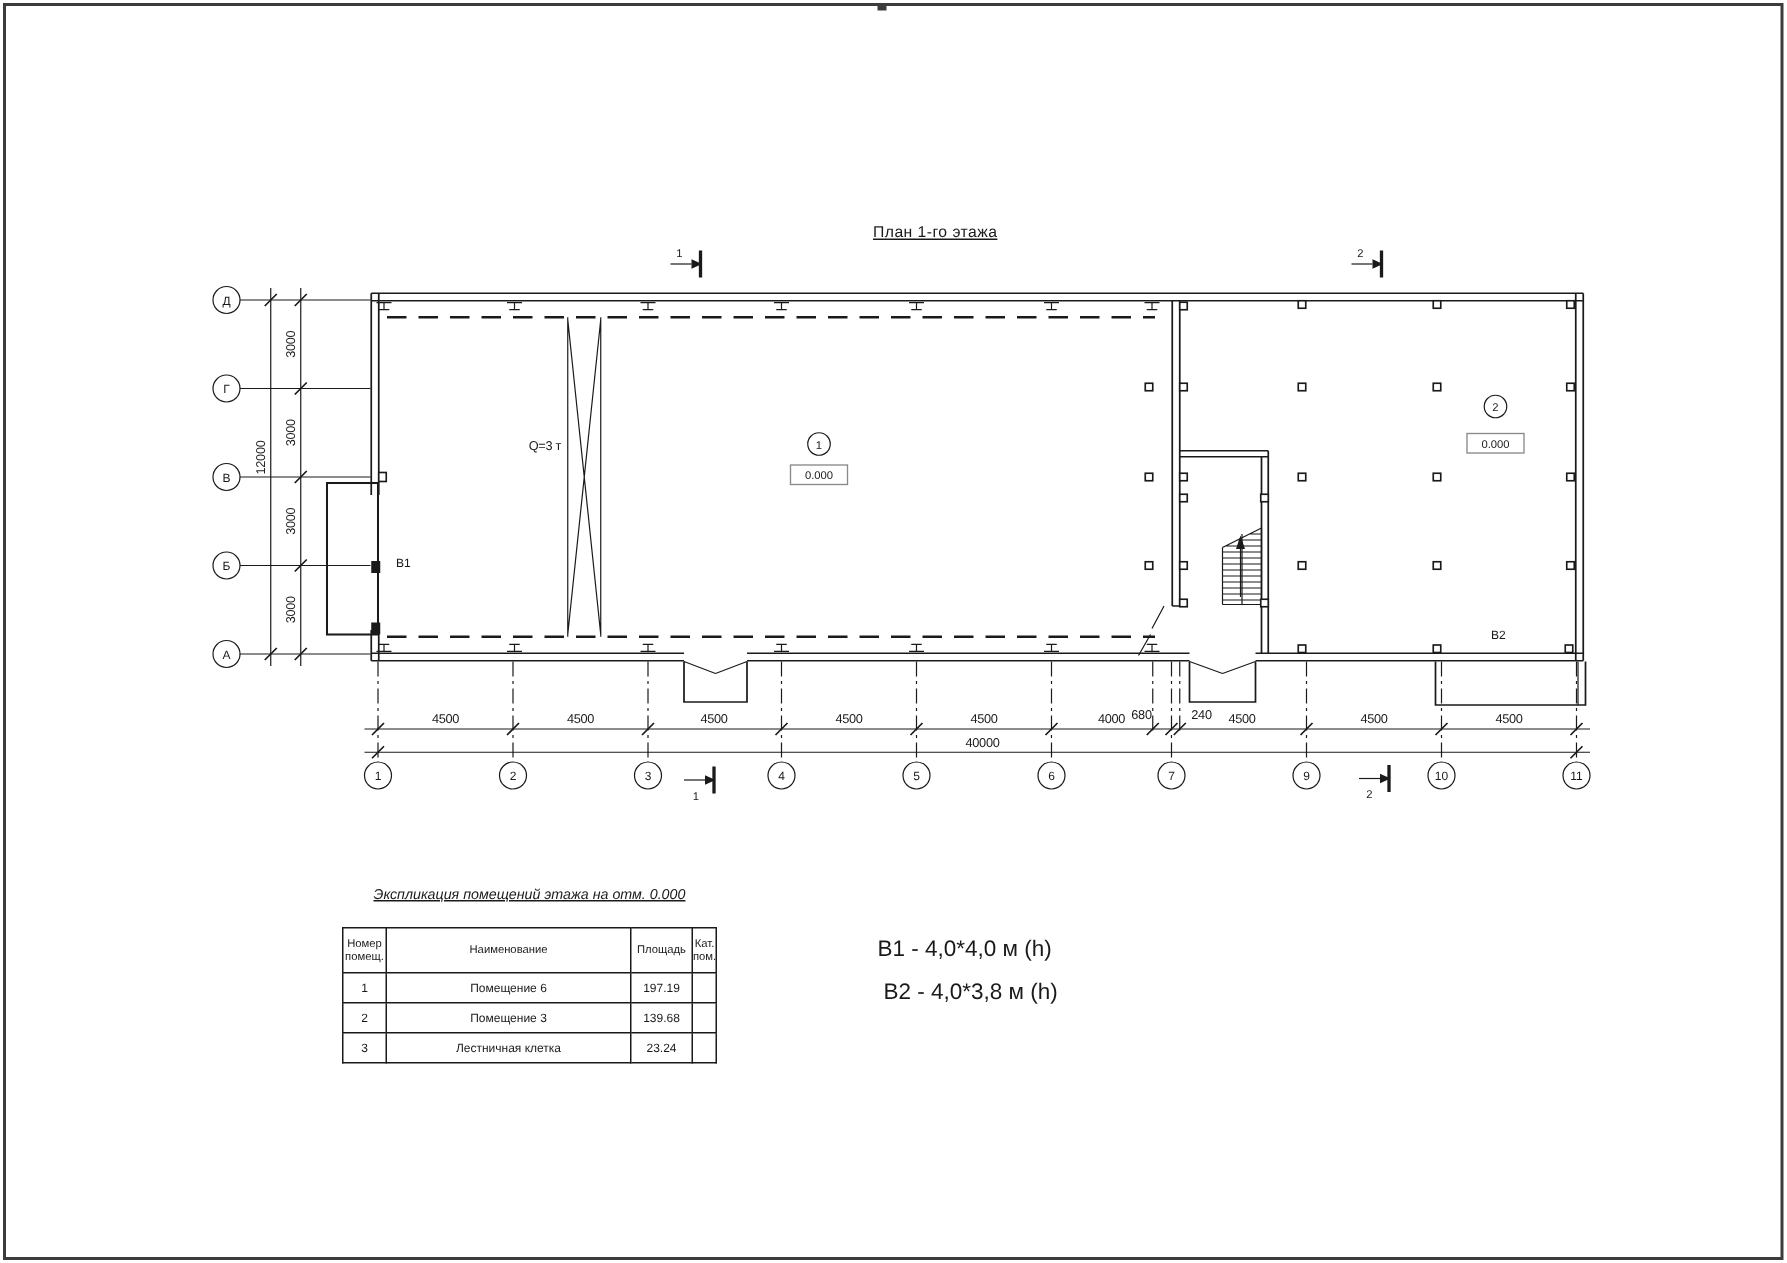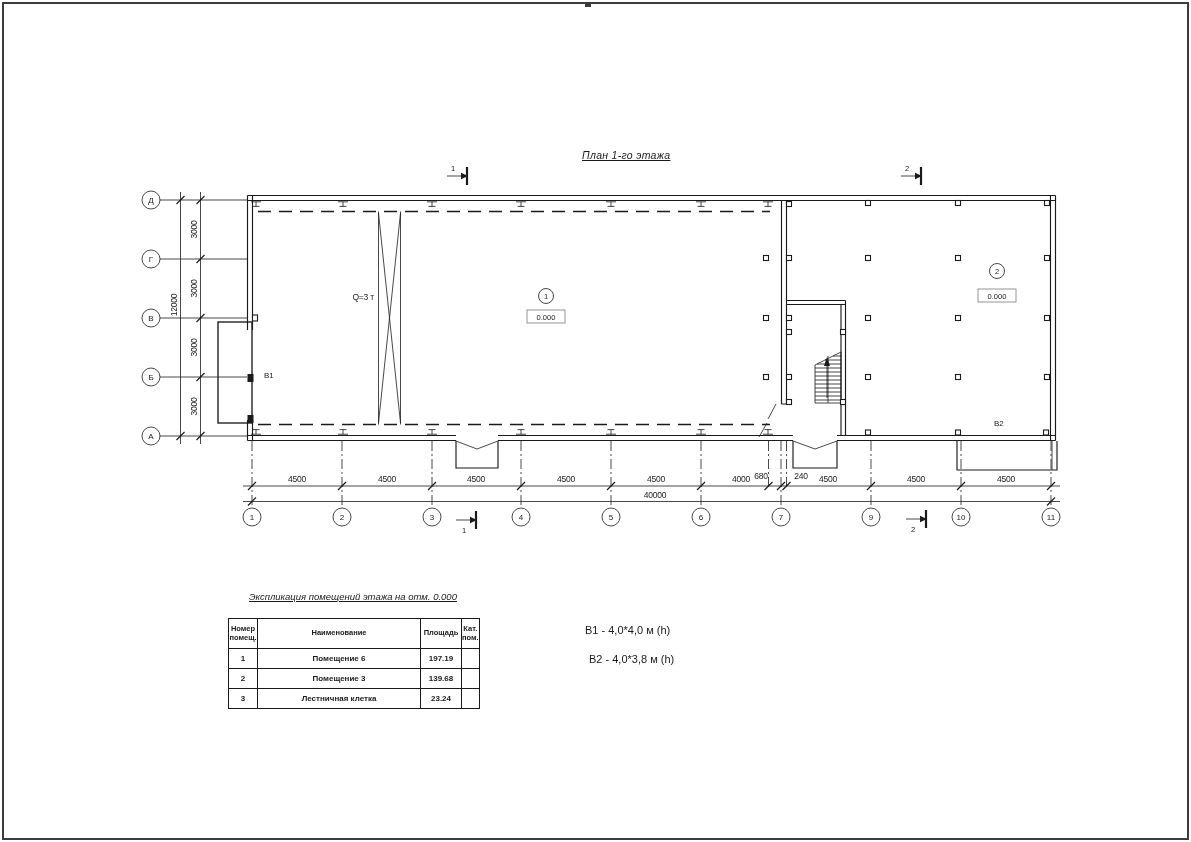--- a/index.html
+++ b/index.html
@@ -12,33 +12,33 @@
   .thin{stroke:#1a1a1a;stroke-width:0.8;fill:none;}
   .dash{stroke:#1a1a1a;stroke-width:1.7;fill:none;stroke-dasharray:13 8;}
   .dd  {stroke:#1a1a1a;stroke-width:0.8;fill:none;stroke-dasharray:10 3 2 3;}
   .sq  {fill:#ffffff;stroke:#1a1a1a;stroke-width:1.1;}
   .blk {fill:#1a1a1a;stroke:none;}
   .lvl {fill:#ffffff;stroke:#8a8a8a;stroke-width:0.9;}
   .t   {font-family:"Liberation Sans",sans-serif;font-size:8.5px;fill:#1a1a1a;letter-spacing:-0.2px;}
   .t8  {font-family:"Liberation Sans",sans-serif;font-size:8px;fill:#1a1a1a;}
   .t7  {font-family:"Liberation Sans",sans-serif;font-size:7.5px;fill:#1a1a1a;}
   
-  .drawing-title{position:absolute;left:582px;top:149px;font-size:10.5px;font-style:italic;
+  .drawing-title{position:absolute;left:582px;top:149px;font-size:10.5px;
                  text-decoration:underline;letter-spacing:0.3px;white-space:nowrap;}
   .table-title{position:absolute;left:249px;top:591px;font-size:9.5px;font-style:italic;
                text-decoration:underline;white-space:nowrap;text-align:right;}
   table.expl{position:absolute;left:228px;top:618px;border-collapse:collapse;table-layout:fixed;}
-  table.expl td,table.expl th{border:1px solid #1a1a1a;font-weight:bold;padding:0;
+  table.expl td,table.expl th{border:1px solid #1a1a1a;font-weight:normal;padding:0;
                font-size:8px;line-height:1.15;text-align:center;vertical-align:middle;overflow:hidden;}
   table.expl th{font-size:7.5px;}
   col.c-num{width:29px;} col.c-name{width:163px;} col.c-area{width:41px;} col.c-cat{width:16px;}
   tr.hdr{height:30px;} tr.row{height:20px;}
   td.name{text-align:left;padding-left:4px;}
   td.total-lbl{text-align:right;padding-right:3px;}
-  .note{position:absolute;font-size:11px;white-space:nowrap;}
+  .note{position:absolute;font-size:15px;white-space:nowrap;}
   .note-b1{left:585px;top:624px;}
   .note-b2{left:589px;top:653px;text-align:center;}
 </style>
 </head>
 <body>
 
 <div id="page">
 
 <svg width="1191" height="842" viewBox="0 0 1191 842">
 

